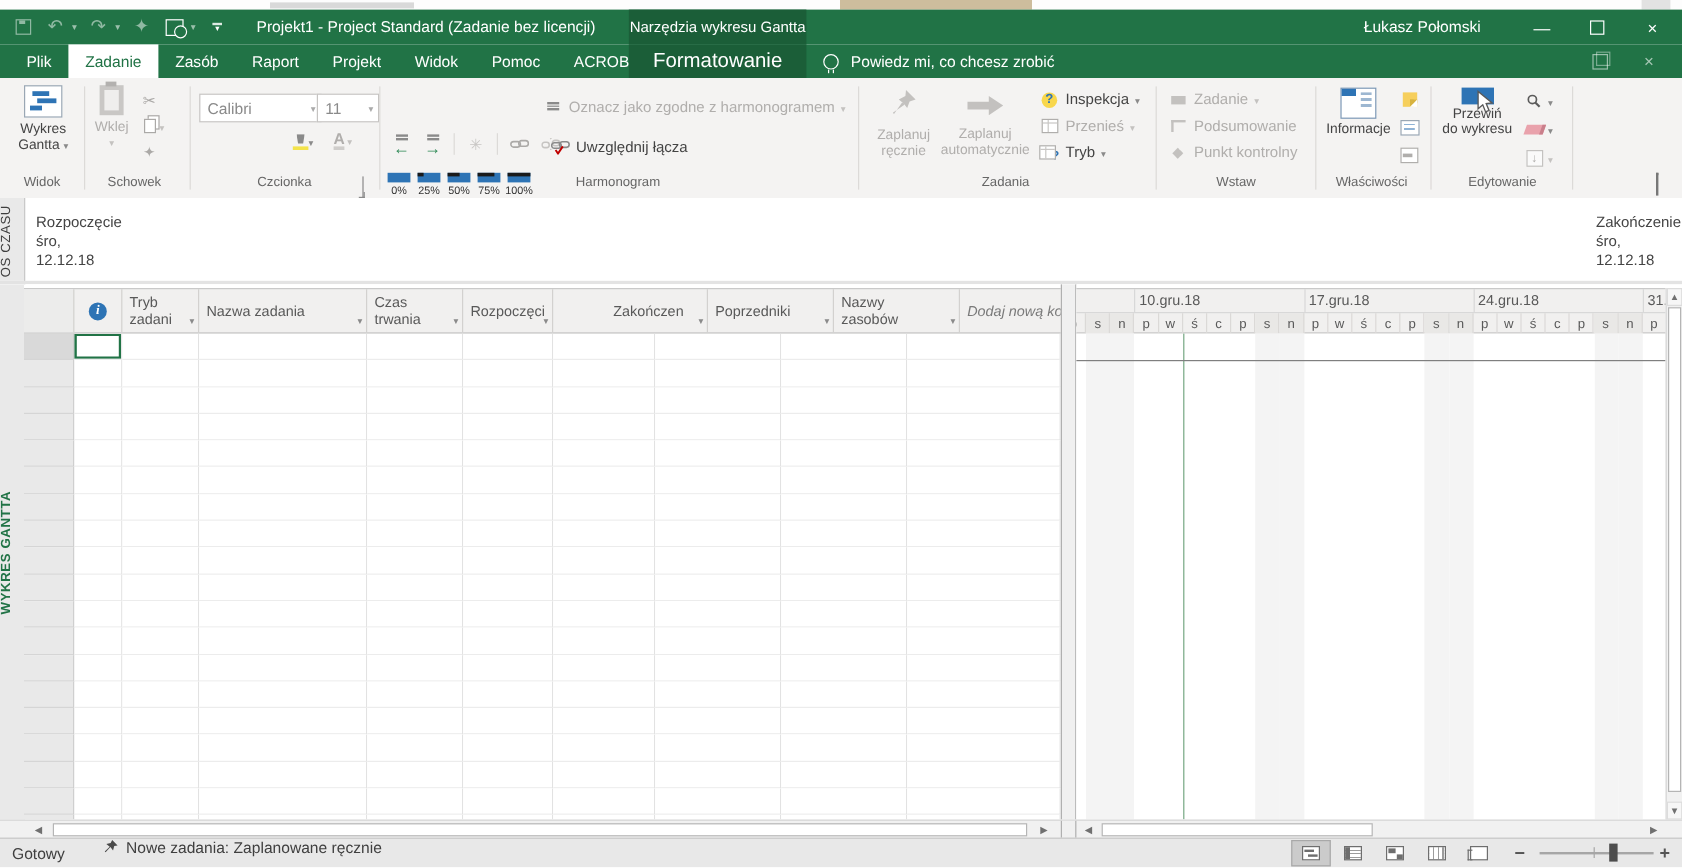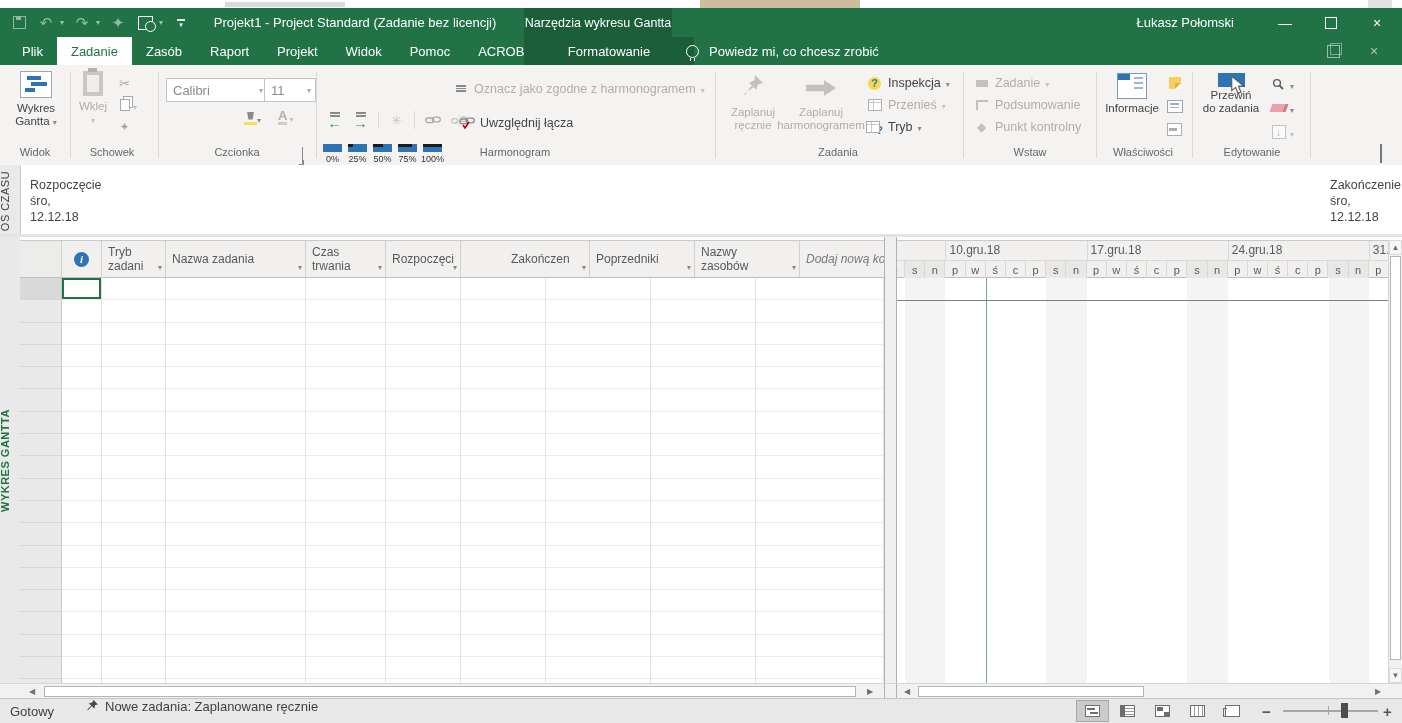--- a/index.html
+++ b/index.html
@@ -30,21 +30,21 @@
   .ctxhead{position:absolute;left:524px;top:0;width:148px;height:29px;background:#1b5e38;display:flex;align-items:center;justify-content:center;font-size:12.5px;}
   .username{position:absolute;right:168px;top:0;height:29px;display:flex;align-items:center;font-size:13px;}
   .winbtn{position:absolute;top:0;width:46px;height:29px;display:flex;align-items:center;justify-content:center;font-size:14px;color:#fff;}
   .winbtn .box{width:10px;height:10px;border:1px solid #fff;}
 
   
   .tabrow{left:0;top:37px;width:1402px;height:28px;background:#217346;}
   .tabs{position:absolute;left:8px;top:0;height:28px;display:flex;}
   .tab{height:28px;display:flex;align-items:center;padding:0 14px;color:#fff;font-size:13px;white-space:nowrap;}
   .tab.active{background:#fff;color:#217346;}
-  .ctxtab{position:absolute;left:524px;top:0;width:170px;height:28px;background:#1b5e38;display:flex;align-items:center;justify-content:center;color:#fff;font-size:13px;}
+  .ctxtab{position:absolute;left:524px;top:0;width:148px;height:28px;background:#1b5e38;display:flex;align-items:center;justify-content:center;color:#fff;font-size:17px;}
   .tellme{position:absolute;left:686px;top:0;height:28px;display:flex;align-items:center;gap:10px;color:#fff;font-size:13px;}
   .bulb{width:11px;height:11px;border:1.4px solid #fff;border-radius:50%;position:relative;}
   .bulb::after{content:"";position:absolute;left:3px;bottom:-4px;width:3px;height:3px;border-left:1.4px solid #fff;border-right:1.4px solid #fff;}
   .tabrow .ghostrestore{position:absolute;left:1327px;top:8px;width:11px;height:11px;border:1px solid rgba(255,255,255,.55);}
   .tabrow .ghostrestore::after{content:"";position:absolute;left:2px;top:-3px;width:10px;height:10px;border:1px solid rgba(255,255,255,.4);}
   .tabrow .ghostclose{position:absolute;left:1370px;top:0;height:28px;display:flex;align-items:center;color:rgba(255,255,255,.6);font-size:14px;}
 
   
   .ribbon{left:0;top:65px;width:1402px;height:100px;background:#f4f3f2;border-bottom:1px solid #d5d3d1;}
   .gsep{position:absolute;top:7px;height:86px;width:1px;background:#dcdad8;}
@@ -381,21 +381,21 @@
     <div class="bigbtn disabled" style="left:722px;top:8px;width:62px;">
       <span class="pin"><svg width="24" height="30" viewBox="0 0 24 30">
             <path d="M14 2l8 8-5 1.5L15 17l-4-5-7 10-1-1 10-7-5-4L13.5 7z" fill="#c3c1bf"></path>
           </svg></span>
       <span>Zaplanuj</span>
       <span>ręcznie</span>
     </div>
     <div class="bigbtn disabled" style="left:786px;top:8px;width:70px;">
       <span style="display:block;width:30px;height:16px;background:#c3c1bf;margin:7px 0 10px;clip-path:polygon(0 30%,60% 30%,60% 0,100% 50%,60% 100%,60% 70%,0 70%);"></span>
       <span>Zaplanuj</span>
-      <span>harmonogramem</span>
+      <span>automatycznie</span>
     </div>
     <div class="ritem" style="left:866px;top:10px;">
       <span class="smallico">
           <span style="width:13px;height:13px;border-radius:50%;background:#f8d74c;display:flex;align-items:center;justify-content:center;">
             <span class="q">?</span>
           </span>
         </span>
       <span>Inspekcja</span>
         <span class="caret"></span>
     </div>
@@ -452,21 +452,21 @@
     </div>
     <div class="glabel" style="left:1083px;">Właściwości</div>
 
     <div class="bigbtn" style="left:1198px;top:8px;width:66px;">
       <span class="scrollico">
         <svg width="16" height="20" viewBox="0 0 12 16" style="position:absolute;left:12px;top:2px;">
             <path d="M1 1 L1 12.5 L4.1 9.9 L6 14.6 L8.3 13.6 L6.4 9 L10.4 8.6 Z" fill="#fff" stroke="#5a5a5a" stroke-width="0.9"></path>
           </svg>
       </span>
       <span>Przewiń</span>
-      <span>do zadania</span>
+      <span>do wykresu</span>
     </div>
     <div class="abs" style="left:1270px;top:10px;display:flex;flex-direction:column;gap:6px;">
       <span style="display:flex;align-items:center;gap:3px;">
           <span class="smallico">
             <svg width="13" height="13" viewBox="0 0 13 13">
               <circle cx="5" cy="5" r="3.4" fill="none" stroke="#5b5b5b" stroke-width="1.4"></circle>
               <path d="M7.6 7.6l3.4 3.4" stroke="#5b5b5b" stroke-width="1.8"></path>
             </svg>
           </span>
           <span class="caret"></span>

